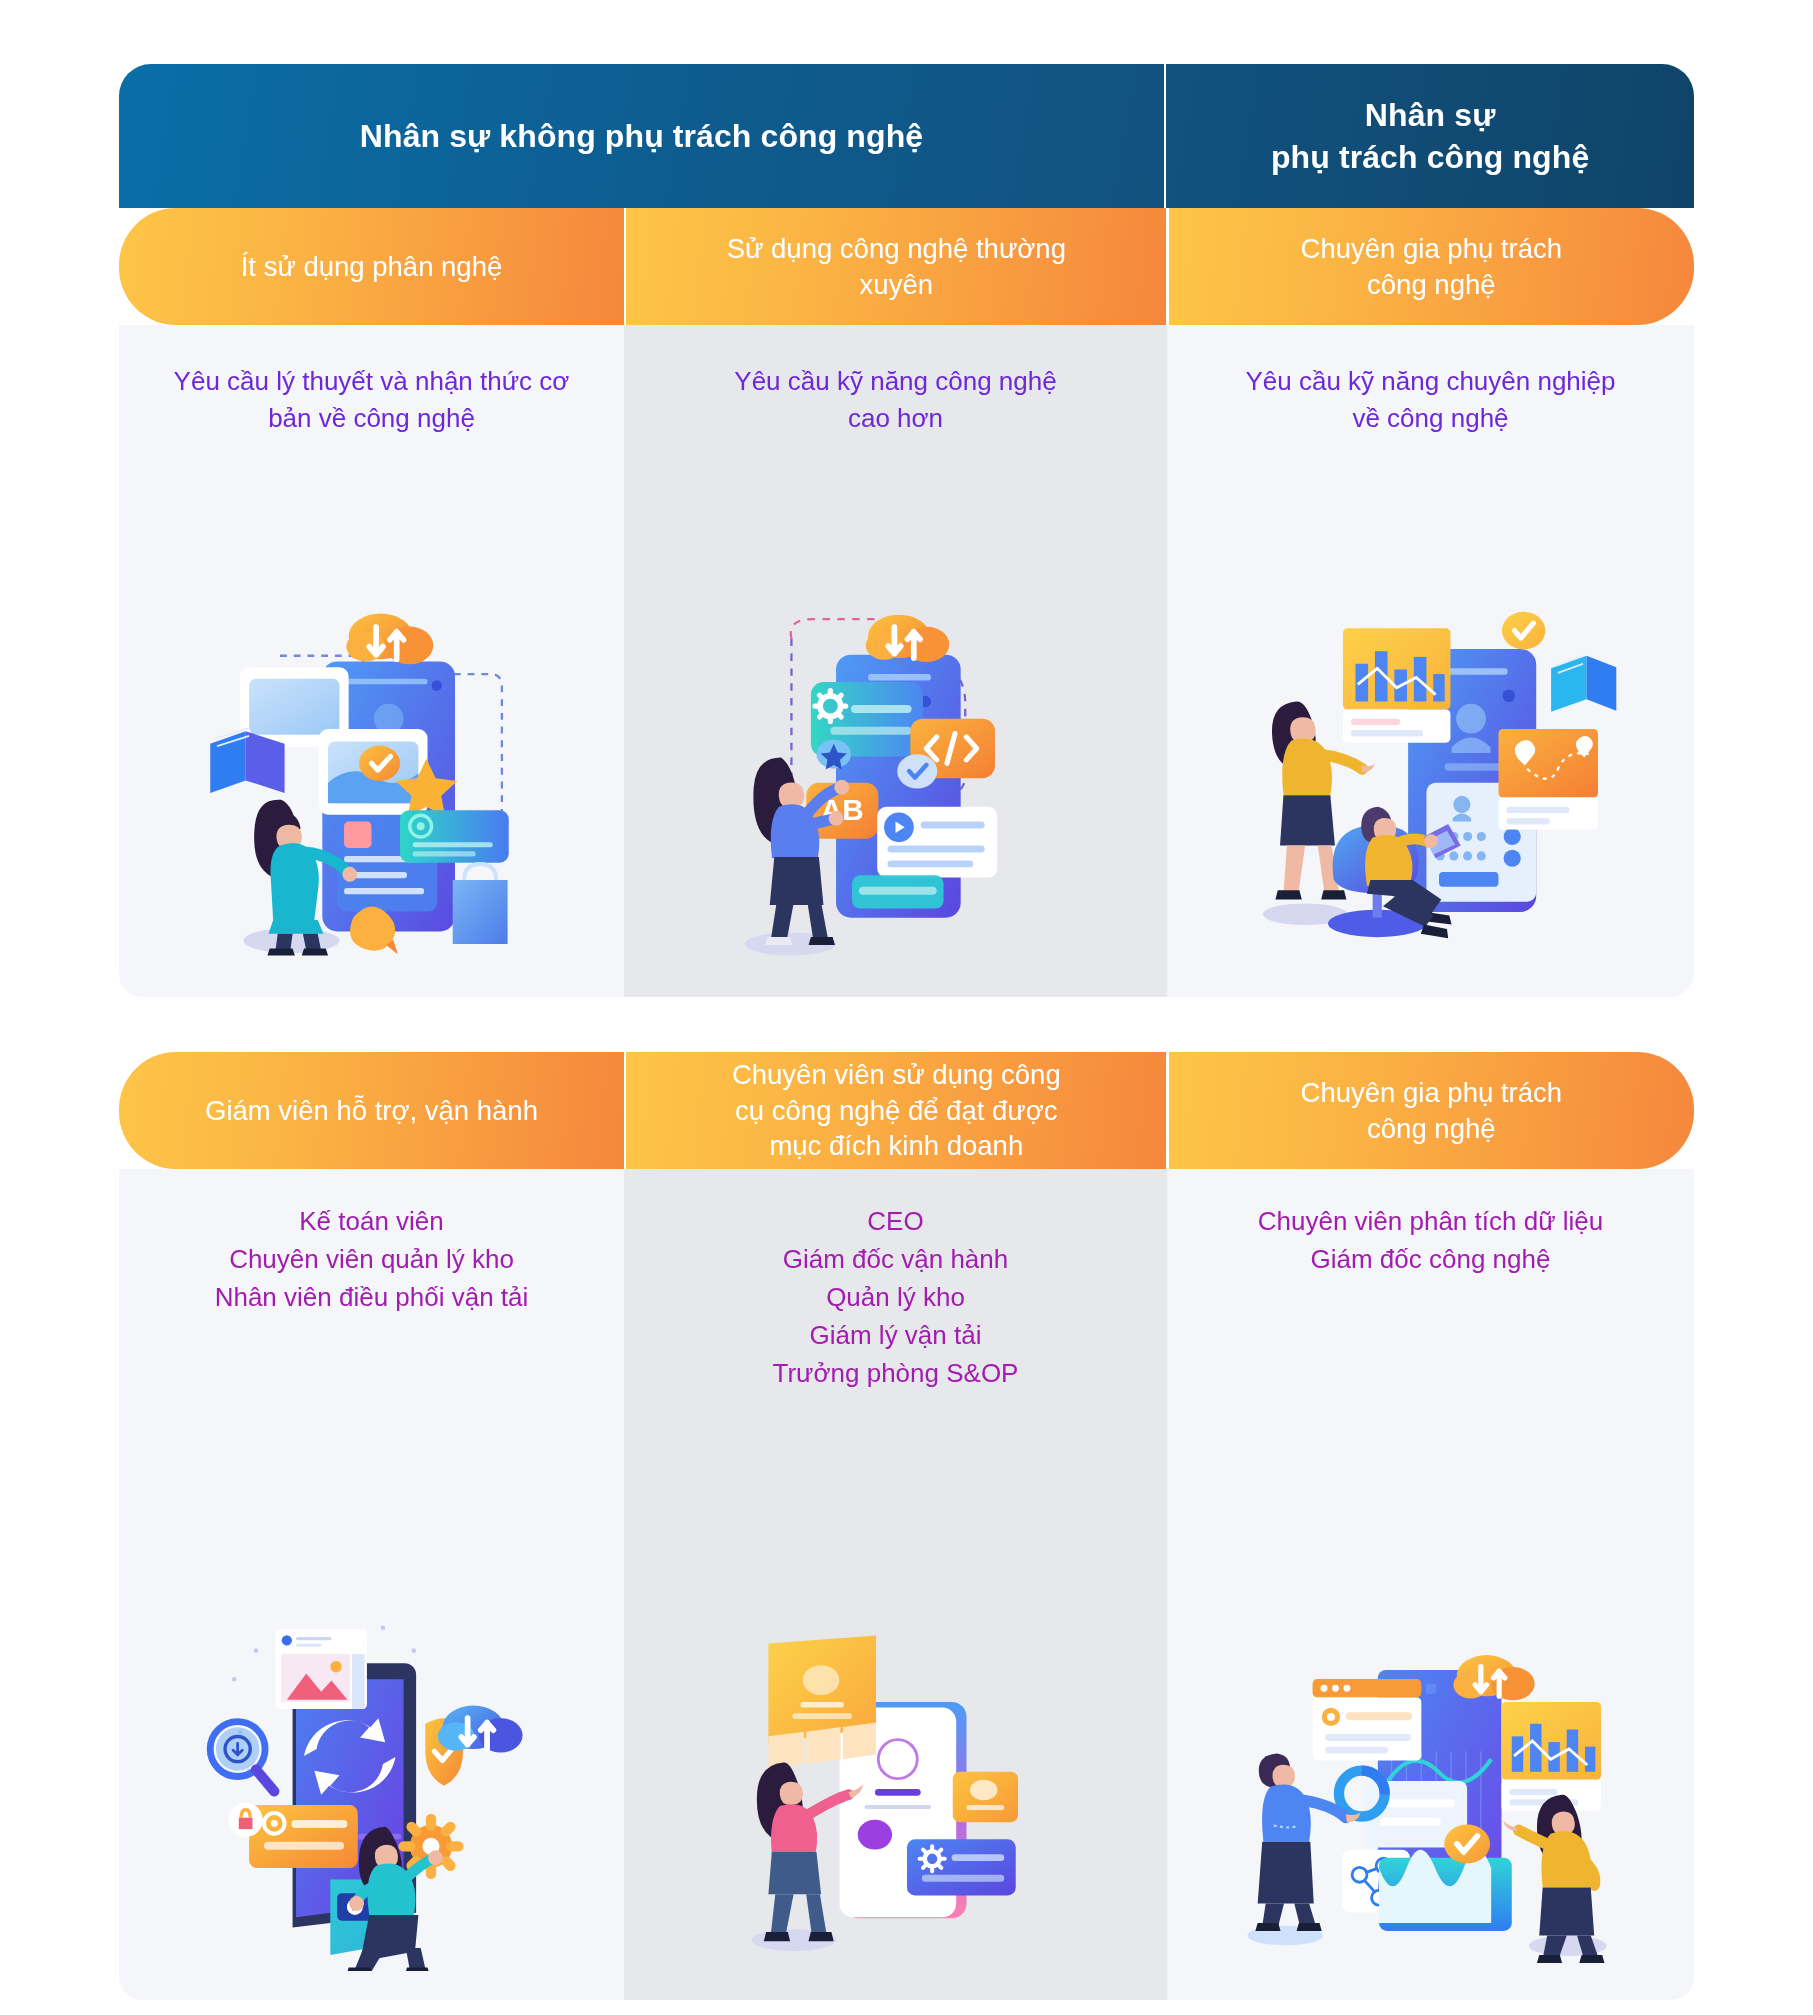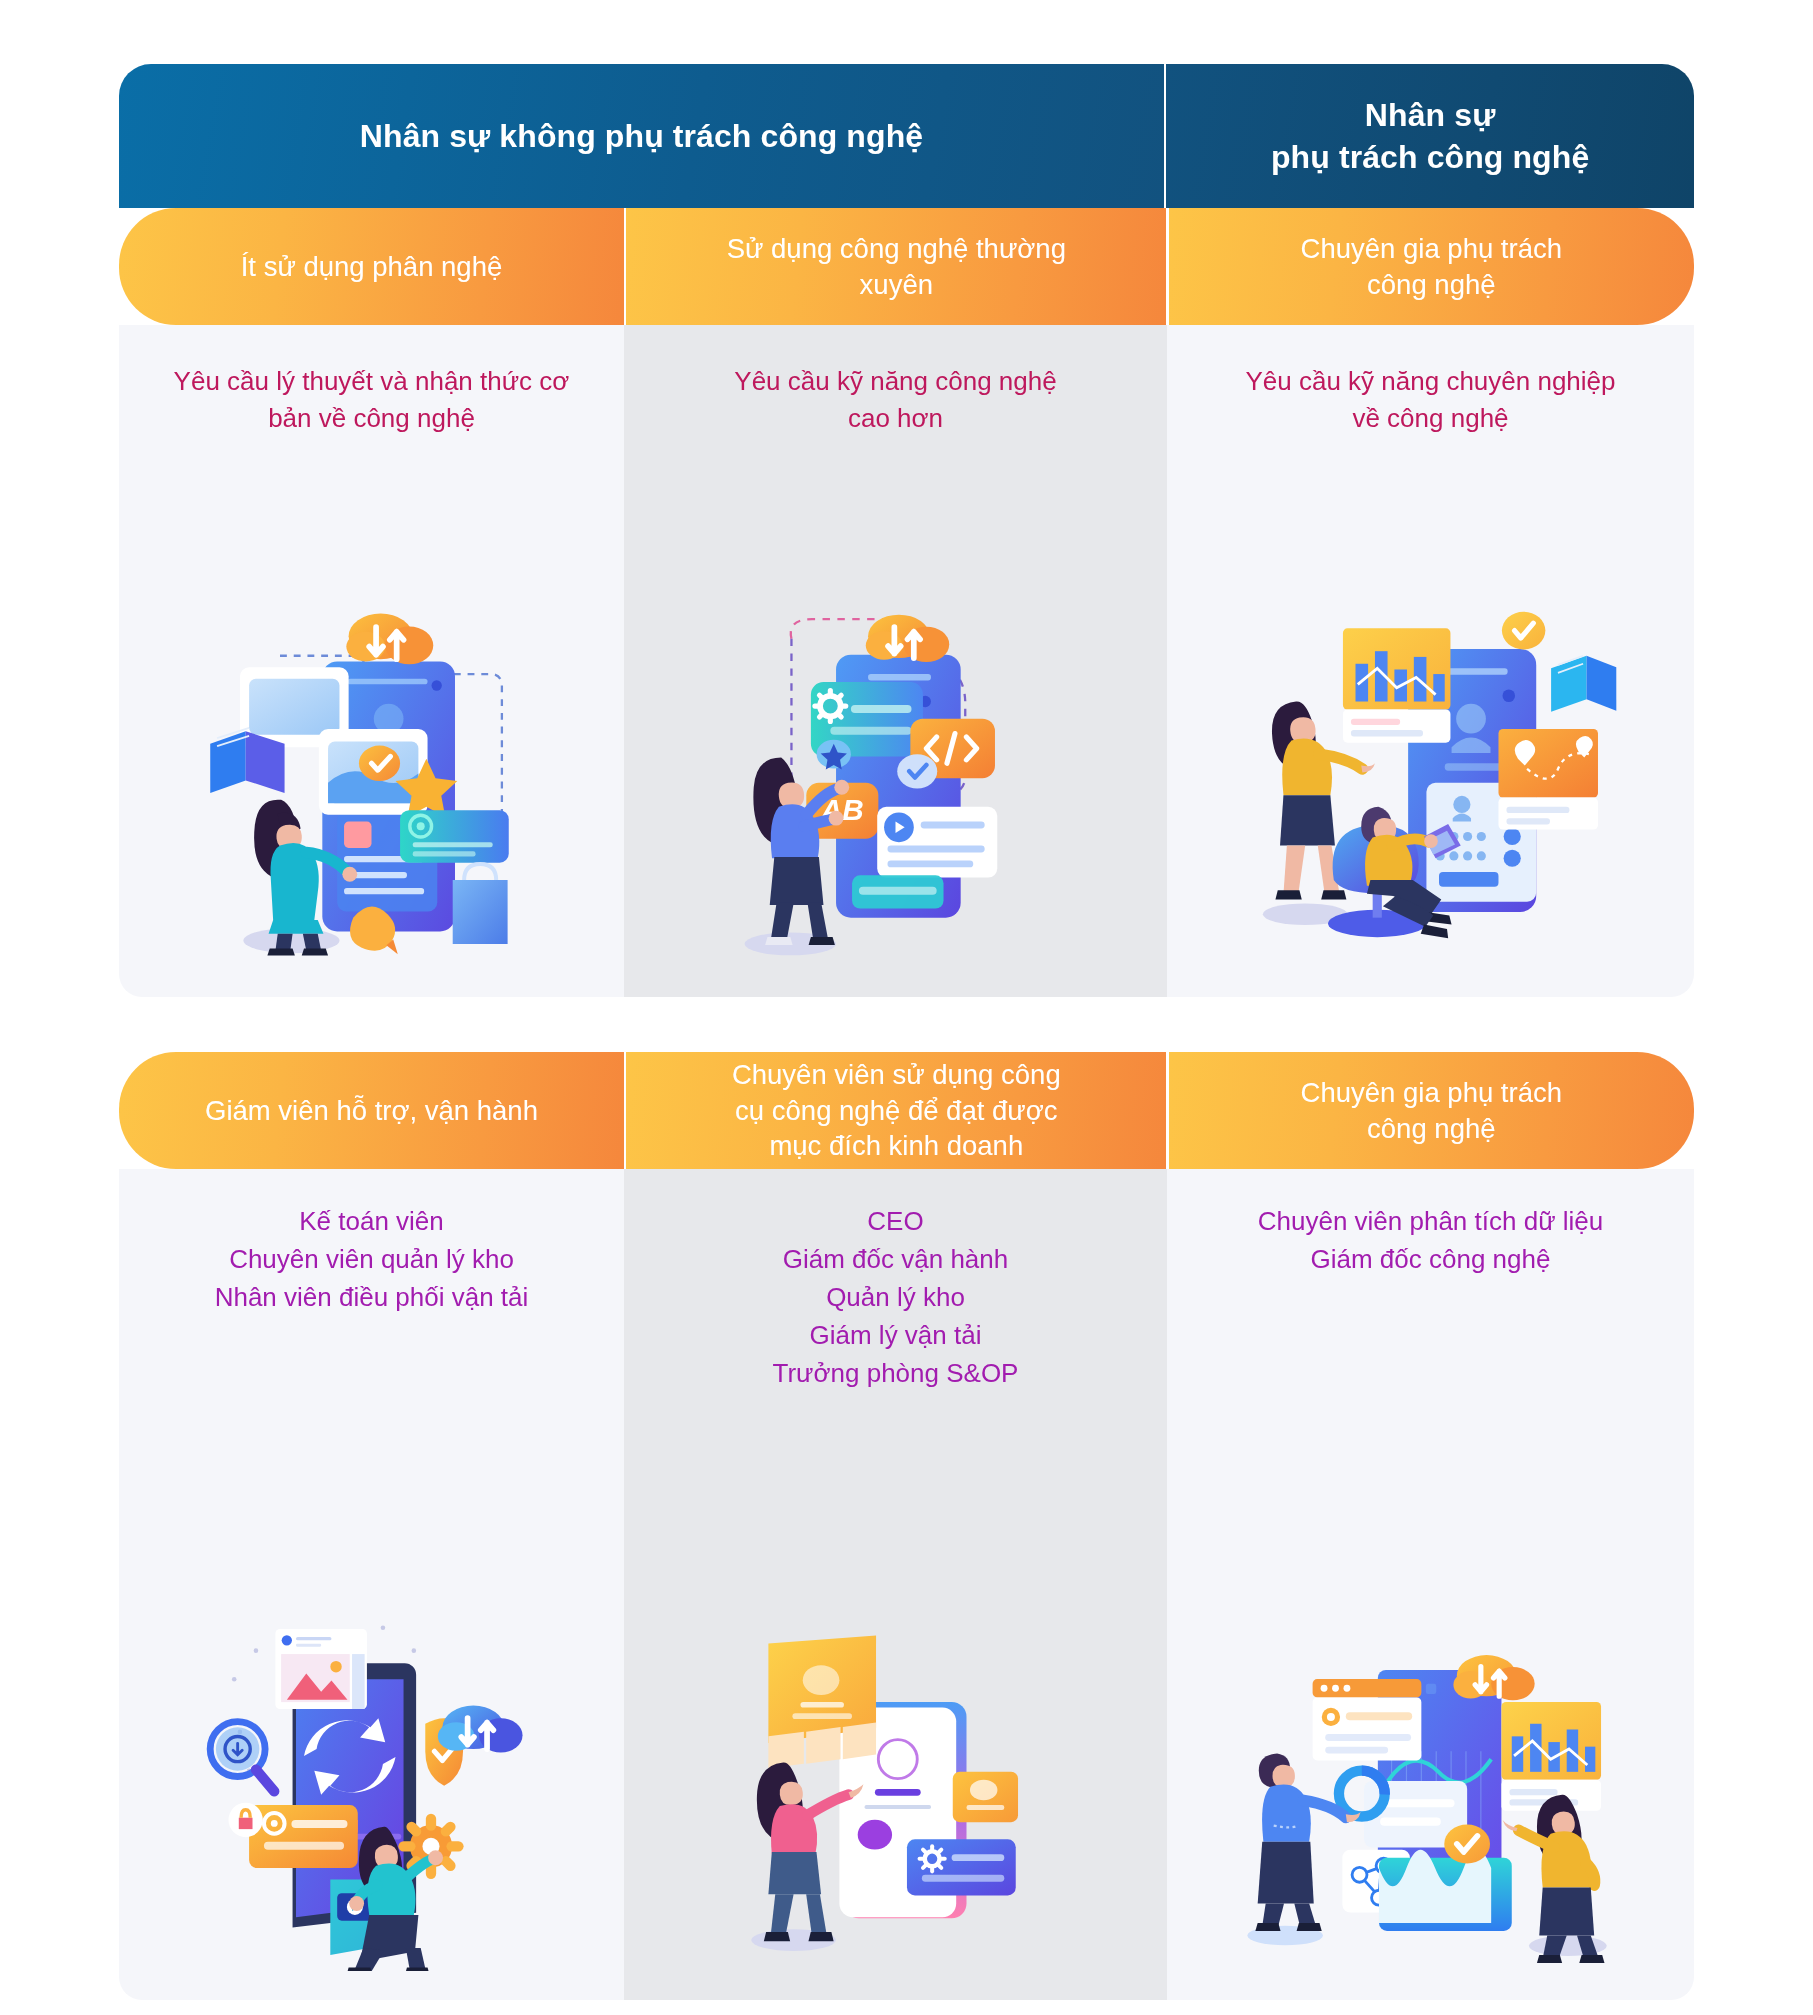--- a/index.html
+++ b/index.html
@@ -59,32 +59,32 @@
   .col.c2{width:543px;background:#e7e8eb;}
   .col.c3{flex:1;background:#f5f6fa;}
   .card-1 .body-row{height:672px;}
   .card-2 .body-row{height:831px;}
   .card-1 .col.c1{border-radius:0 0 0 23px;}
   .card-1 .col.c3{border-radius:0 0 23px 0;}
   .card-2 .col.c1{border-radius:0 0 0 23px;}
   .card-2 .col.c3{border-radius:0 0 23px 0;}
 
   .col-desc{
-    color:#be185d;font-size:26px;line-height:1.44;text-align:center;
+    color:#6d28d9;font-size:26px;line-height:1.44;text-align:center;
     padding:38px 30px 0;box-sizing:border-box;
   }
   .col-list{
     color:#a21caf;font-size:26px;line-height:1.46;text-align:center;
     padding:34px 23px 0;box-sizing:border-box;
   }
   .col-list .li{display:block;}
 
   .art-wrap{
     position:absolute;left:0;right:0;bottom:0;
-    display:flex;align-items:flex-end;justify-content:center;font-style:italic;
+    display:flex;align-items:flex-end;justify-content:center;
   }
   .card-1 .art-wrap{height:424px;bottom:37px;}
   .card-2 .art-wrap{height:435px;bottom:29px;}
   .art-wrap svg{display:block;}
 </style>
 </head>
 <body>
 
 <div class="sheet">
 

